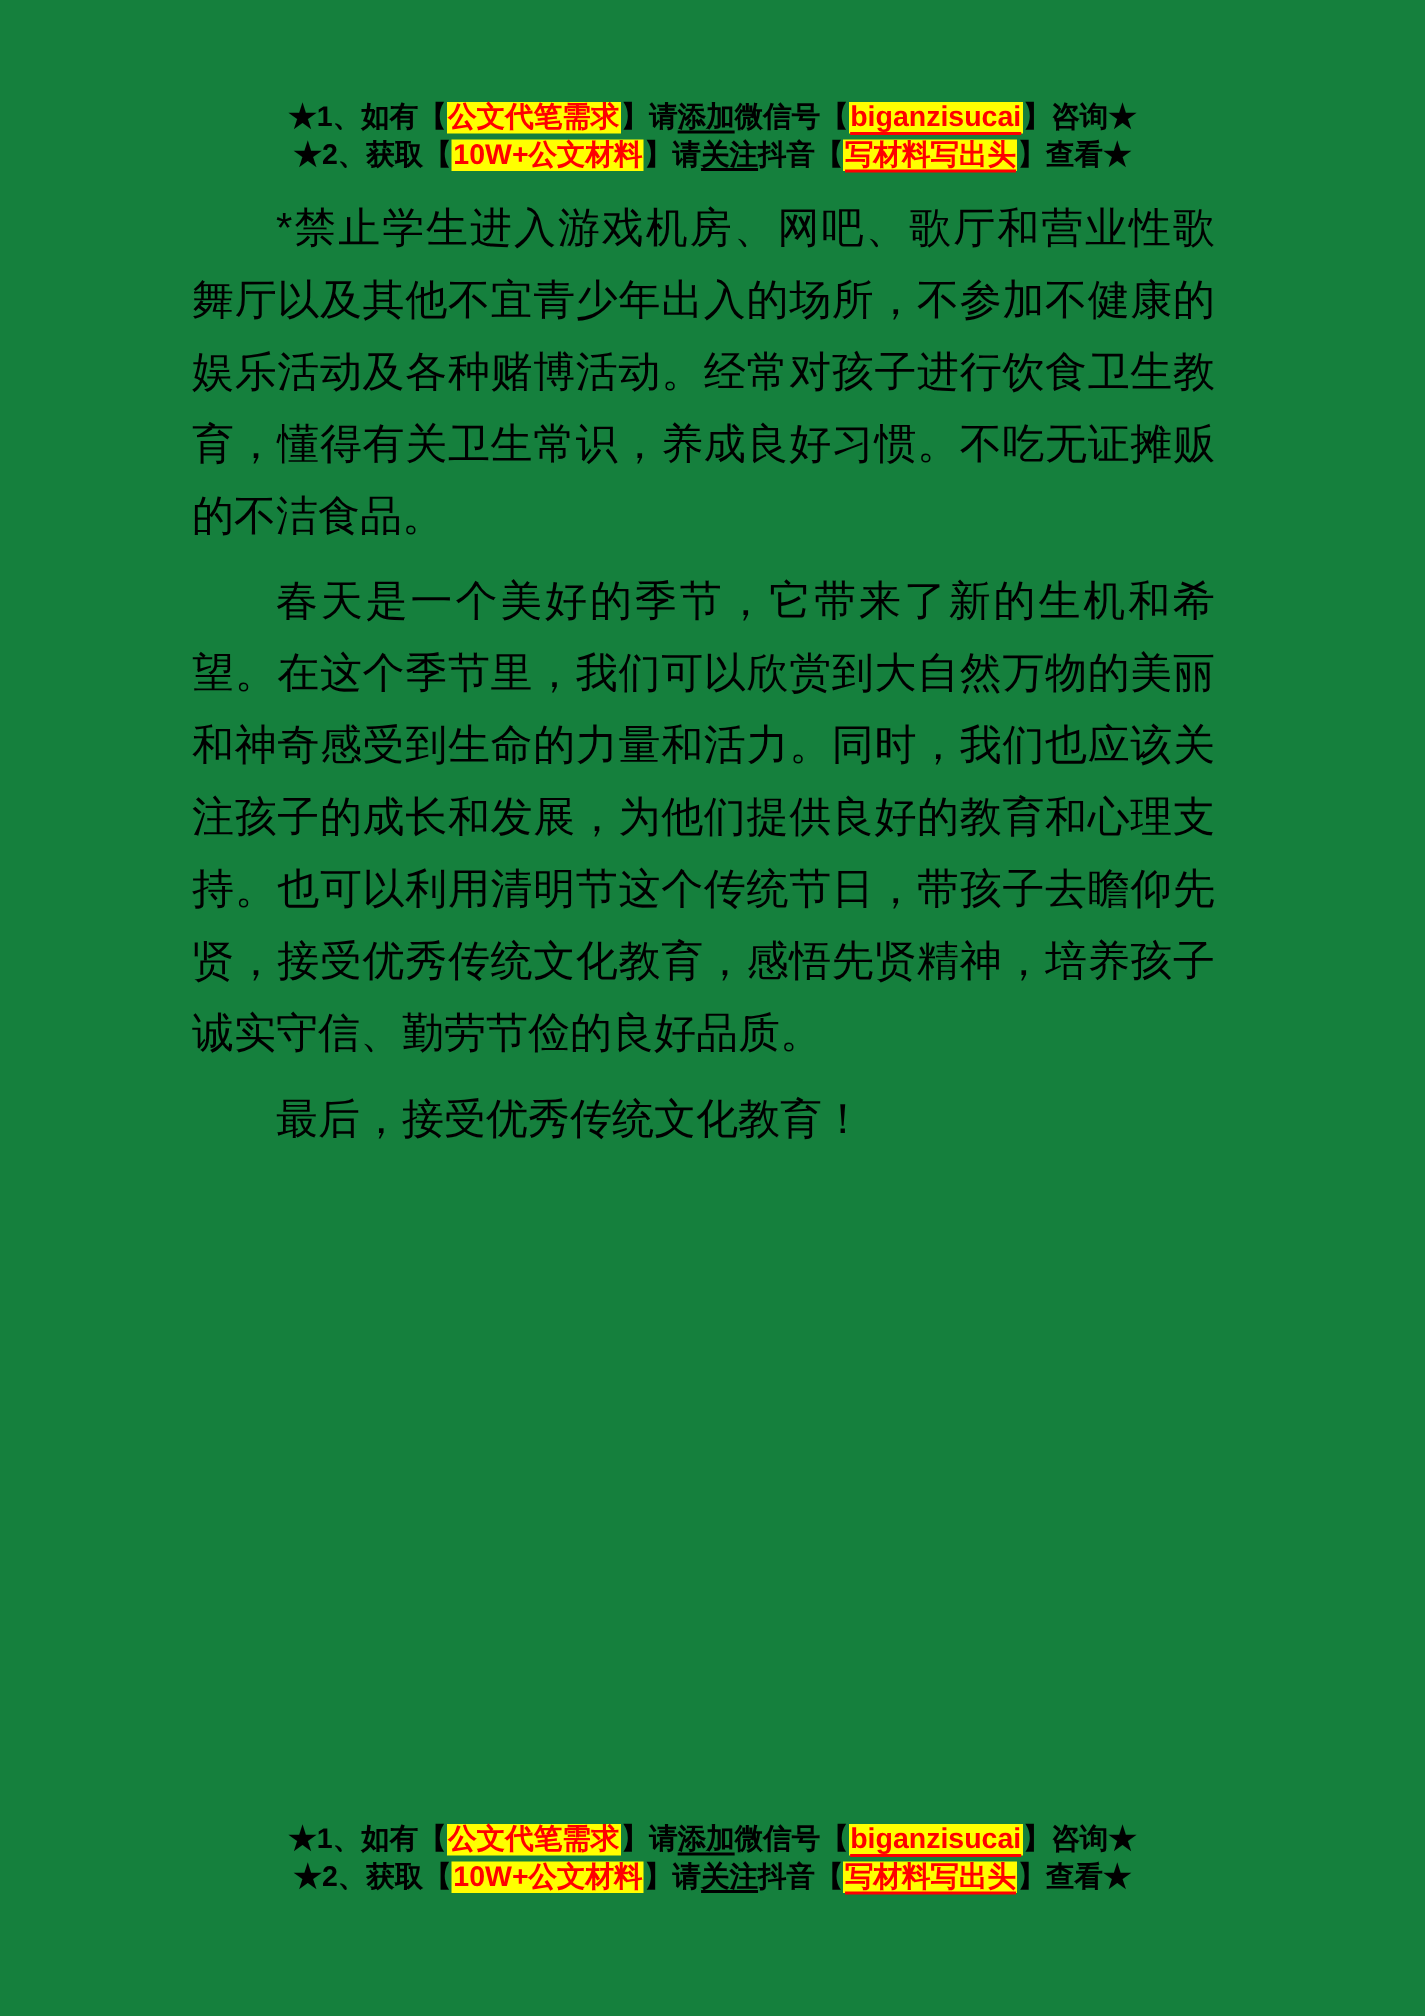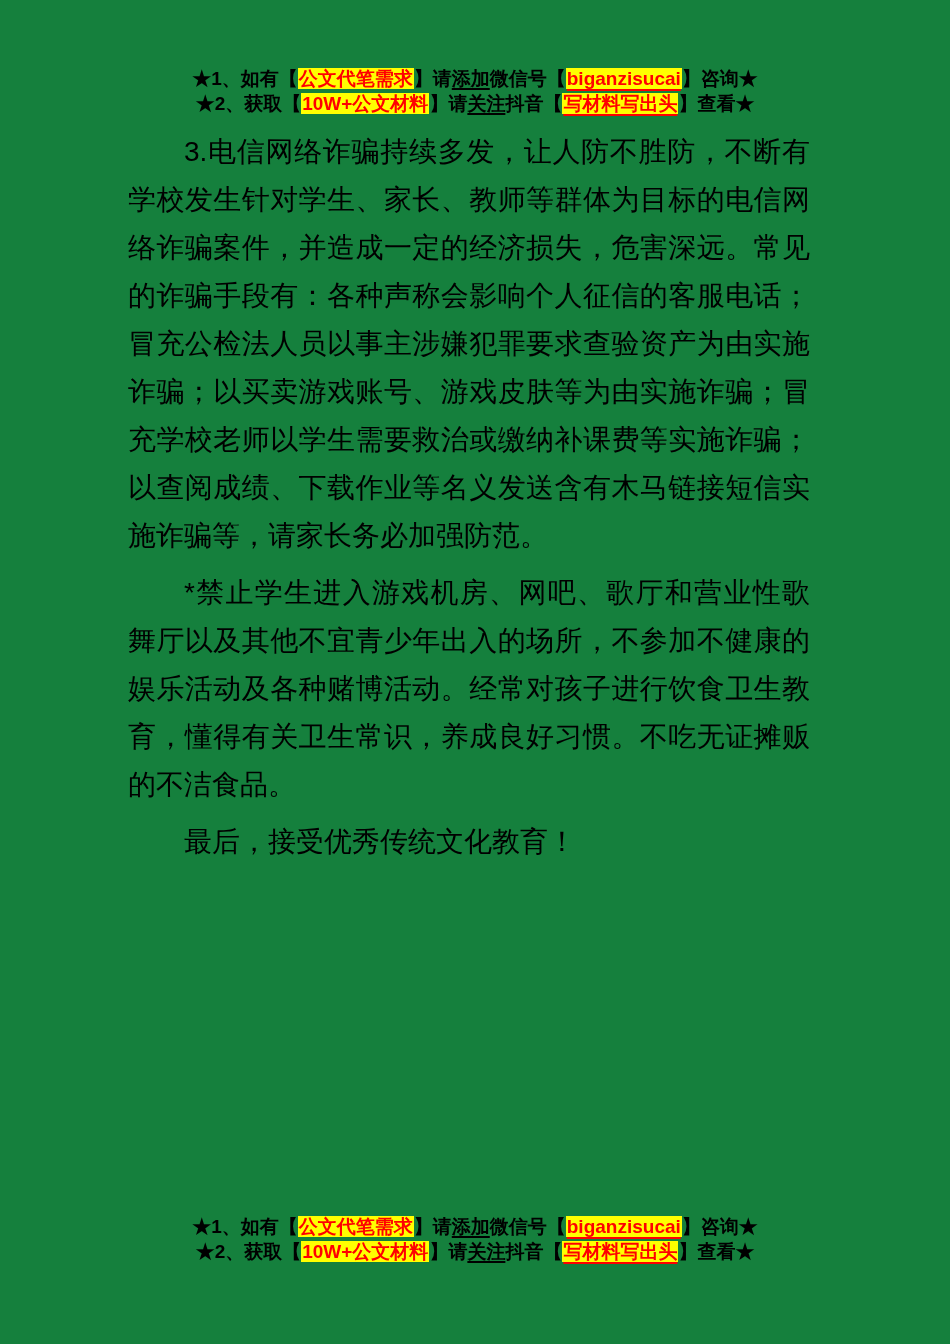--- a/index.html
+++ b/index.html
@@ -73,22 +73,22 @@
   <header class="promo promo-top">
     <div class="promo-line">
       <span>★1、如有【</span><span class="hl">公文代笔需求</span><span>】请</span><span class="ul-black">添加</span><span>微信号【</span><span class="hl ul-red">biganzisucai</span><span>】咨询★</span>
     </div>
     <div class="promo-line">
       <span>★2、获取【</span><span class="hl">10W+公文材料</span><span>】请</span><span class="ul-black">关注</span><span>抖音【</span><span class="hl ul-red">写材料写出头</span><span>】查看★</span>
     </div>
   </header>
 
   <main class="content">
-    <p>3.电信网络诈骗持续多发，让人防不胜防，不断有学校发生针对学生、家长、教师等群体为目标的电信网络诈骗案件，并造成一定的经济损失，危害深远。常见的诈骗手段有：各种声称会影响个人征信的客服电话；冒充公检法人员以事主涉嫌犯罪要求查验资产为由实施诈骗；以买卖游戏账号、游戏皮肤等为由实施诈骗；冒充学校老师以学生需要救治或缴纳补课费等实施诈骗；以查阅成绩、下载作业等名义发送含有木马链接短信实施诈骗等，请家长务必加强防范。</p>
     <p>*禁止学生进入游戏机房、网吧、歌厅和营业性歌舞厅以及其他不宜青少年出入的场所，不参加不健康的娱乐活动及各种赌博活动。经常对孩子进行饮食卫生教育，懂得有关卫生常识，养成良好习惯。不吃无证摊贩的不洁食品。</p>
+    <p>春天是一个美好的季节，它带来了新的生机和希望。在这个季节里，我们可以欣赏到大自然万物的美丽和神奇感受到生命的力量和活力。同时，我们也应该关注孩子的成长和发展，为他们提供良好的教育和心理支持。也可以利用清明节这个传统节日，带孩子去瞻仰先贤，接受优秀传统文化教育，感悟先贤精神，培养孩子诚实守信、勤劳节俭的良好品质。</p>
     <p>最后，接受优秀传统文化教育！</p>
   </main>
 
   <footer class="promo promo-bottom">
     <div class="promo-line">
       <span>★1、如有【</span><span class="hl">公文代笔需求</span><span>】请</span><span class="ul-black">添加</span><span>微信号【</span><span class="hl ul-red">biganzisucai</span><span>】咨询★</span>
     </div>
     <div class="promo-line">
       <span>★2、获取【</span><span class="hl">10W+公文材料</span><span>】请</span><span class="ul-black">关注</span><span>抖音【</span><span class="hl ul-red">写材料写出头</span><span>】查看★</span>
     </div>

